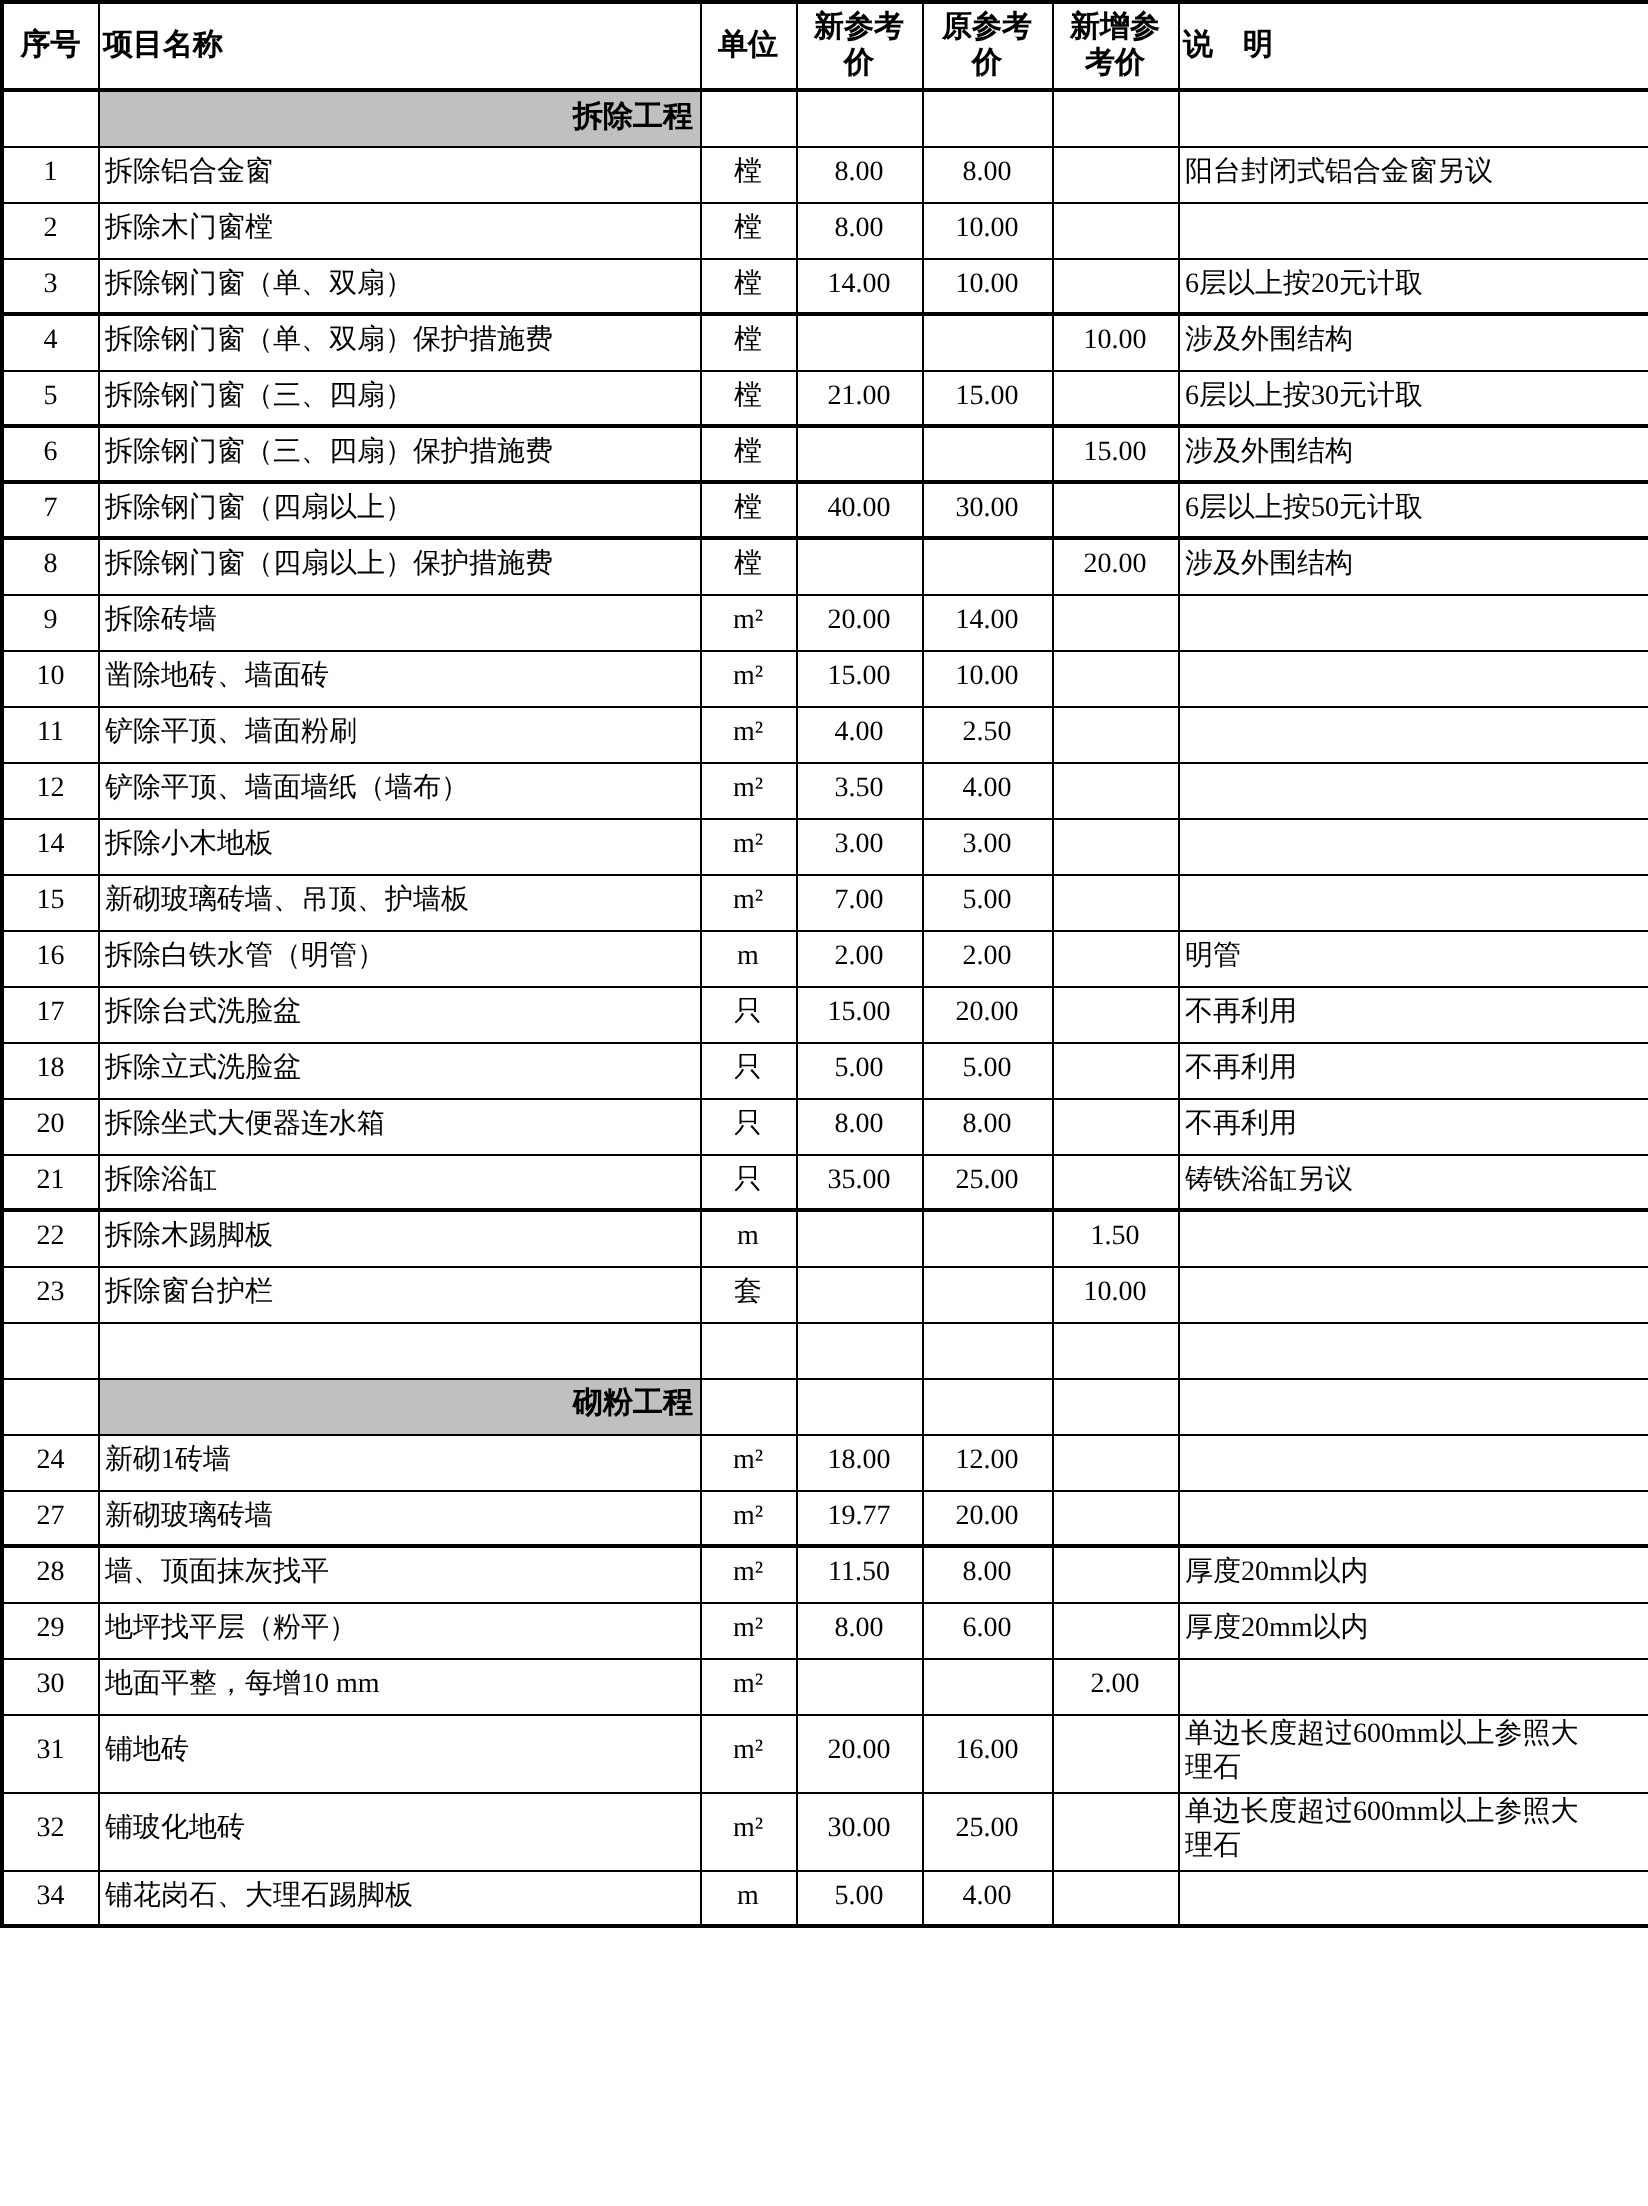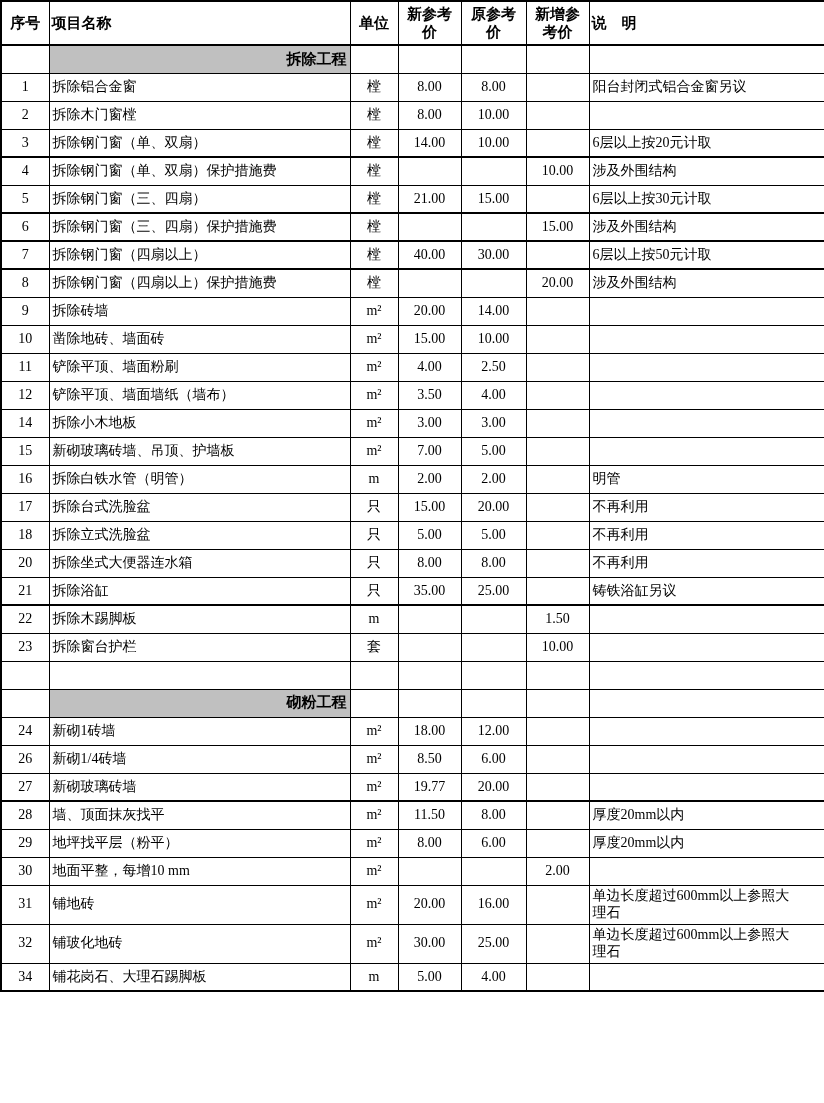--- a/index.html
+++ b/index.html
@@ -295,29 +295,20 @@
       <tr class="data">
         <td class="c-no">24</td>
         <td class="c-name">新砌1砖墙</td>
         <td class="c-unit">m²</td>
         <td class="c-new">18.00</td>
         <td class="c-old">12.00</td>
         <td class="c-add"></td>
         <td class="c-note"></td>
       </tr>
       <tr class="data">
-        <td class="c-no">26</td>
-        <td class="c-name">新砌1/4砖墙</td>
-        <td class="c-unit">m²</td>
-        <td class="c-new">8.50</td>
-        <td class="c-old">6.00</td>
-        <td class="c-add"></td>
-        <td class="c-note"></td>
-      </tr>
-      <tr class="data">
         <td class="c-no">27</td>
         <td class="c-name">新砌玻璃砖墙</td>
         <td class="c-unit">m²</td>
         <td class="c-new">19.77</td>
         <td class="c-old">20.00</td>
         <td class="c-add"></td>
         <td class="c-note"></td>
       </tr>
       <tr class="data bt">
         <td class="c-no">28</td>

